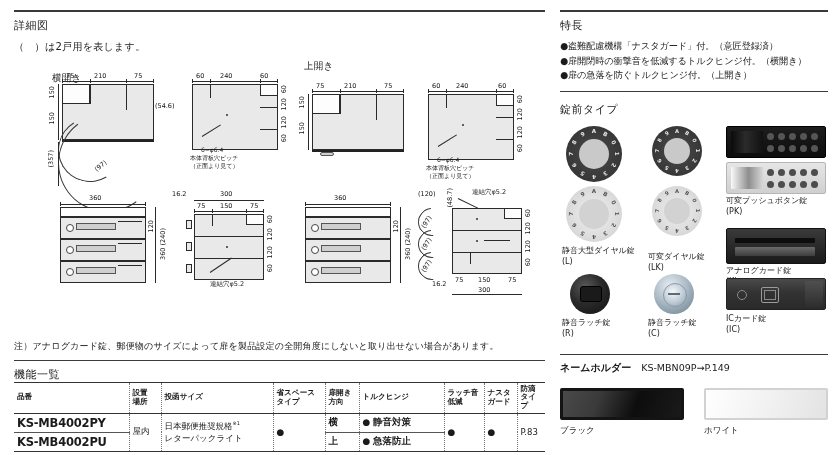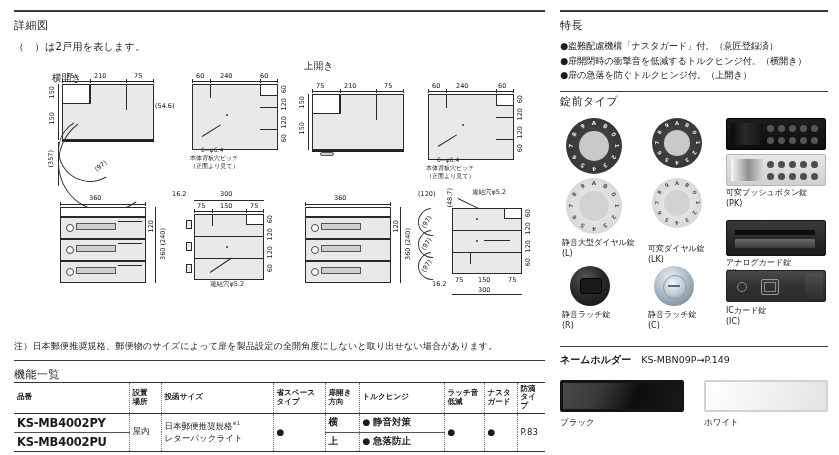--- a/index.html
+++ b/index.html
@@ -306,21 +306,21 @@
 
       <div class="dim" style="left:441px;top:218px;">75</div>
       <div class="dim" style="left:464px;top:218px;">150</div>
       <div class="dim" style="left:494px;top:218px;">75</div>
       <div class="dim" style="left:464px;top:228px;">300</div>
       <div class="line hl" style="left:438px;top:236px;width:70px;"></div>
       <div class="dim" style="left:418px;top:222px;">16.2</div>
     </div>
 
     <div class="note" style="margin-top:2px;">
-      <span>注）日本郵便推奨規格、郵便物のサイズによって扉を製品設定の全開角度にしないと取り出せない場合があります。</span>
+      <span>注）アナログカード錠、郵便物のサイズによって扉を製品設定の全開角度にしないと取り出せない場合があります。</span>
     </div>
 
     <div class="tbl-wrap">
       <div class="rule" style="margin-bottom:6px;"></div>
       <div class="sec-title">機能一覧</div>
 
       <table class="func">
         <colgroup>
           <col style="width:115px">
             <col style="width:32px">
@@ -400,21 +400,21 @@
     <div class="rule thick"></div>
     <div class="sec-title" style="margin-top:6px;">特長</div>
 
     <div class="feat-list">
       <div>●盗難配慮機構「ナスタガード」付。（意匠登録済）</div>
       <div>●扉開閉時の衝撃音を低減するトルクヒンジ付。（横開き）</div>
       <div>●扉の急落を防ぐトルクヒンジ付。（上開き）</div>
     </div>
 
     <div class="rule" style="margin-top:8px;"></div>
-    <div class="sec-title" style="margin-top:2px;">錠前タイプ</div>
+    <div class="sec-title" style="margin-top:10px;">錠前タイプ</div>
 
     <div class="lock-grid">
 
       <div class="dial" id="dialA" style="left:6px;top:4px;width:56px;height:56px;
            background:radial-gradient(circle at 50% 50%,#4a4a4a 0%,#3a3a3a 60%,#2c2c2c 100%);">
         <div class="hub" style="left:13px;top:13px;width:30px;height:30px;"></div>
       <span class="num" style="left: 25px; top: 2.8px; width: 6px; text-align: center; font-size: 5.6px; color: rgb(232, 232, 232); transform: rotate(0deg);">A</span>
           <span class="num" style="left: 36px; top: 5.74744px; width: 6px; text-align: center; font-size: 5.6px; color: rgb(232, 232, 232); transform: rotate(30deg);">B</span>
           <span class="num" style="left: 44.0526px; top: 13.8px; width: 6px; text-align: center; font-size: 5.6px; color: rgb(232, 232, 232); transform: rotate(60deg);">0</span>
           <span class="num" style="left: 47px; top: 24.8px; width: 6px; text-align: center; font-size: 5.6px; color: rgb(232, 232, 232); transform: rotate(90deg);">1</span>

